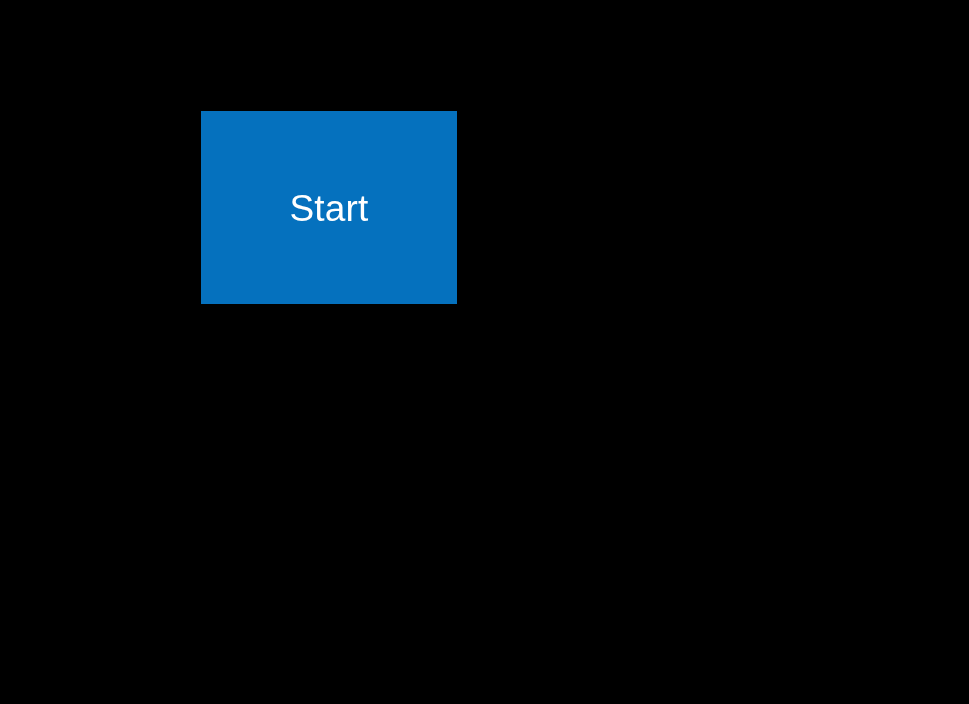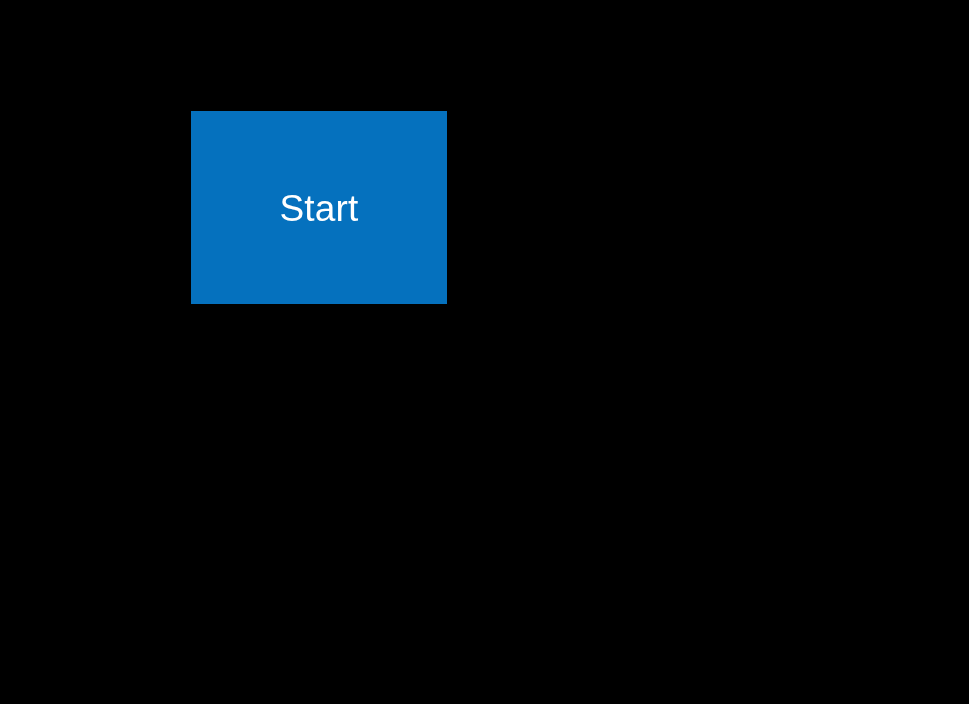--- a/index.html
+++ b/index.html
@@ -51,17 +51,17 @@
     user-select: none;
     position: relative;
     top: 1px;
   }
 </style>
 </head>
 <body style="background: rgb(0, 0, 0);">
 
 <div id="app-canvas" style="width: 969px; height: 704px; background: rgb(0, 0, 0);">
 
-  <div id="start-button" role="button" tabindex="0" style="left: 191px; top: 111px; width: 256px; height: 193px; background: rgb(5, 113, 190);">
+  <div id="start-button" role="button" tabindex="0" style="left: 201px; top: 111px; width: 256px; height: 193px; background: rgb(5, 113, 190);">
     <span id="start-button-label" style="color: rgb(255, 255, 255);">Start</span>
   </div>
 
 </div>
 
 </body></html>

